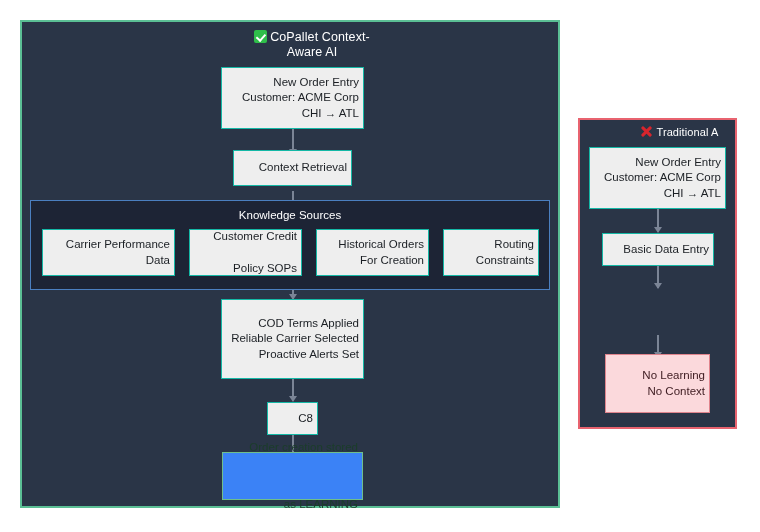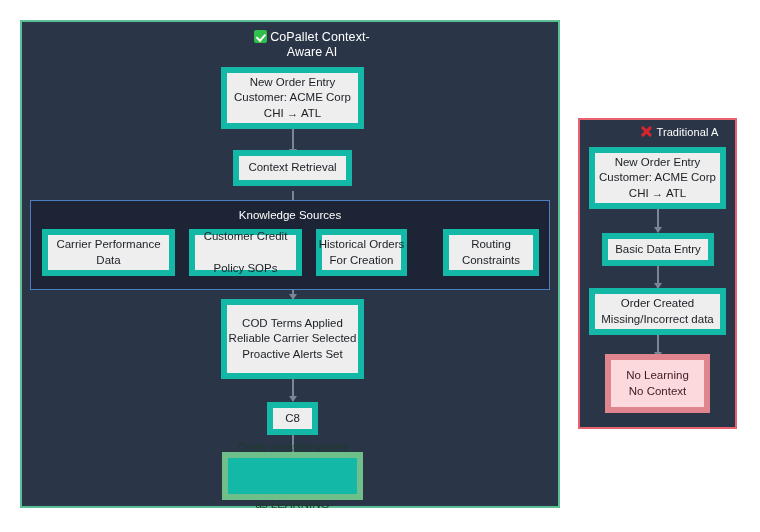--- a/index.html
+++ b/index.html
@@ -89,33 +89,33 @@
     border-radius: 1px;
   }
   .cross-icon::before { transform: rotate(45deg); }
   .cross-icon::after  { transform: rotate(-45deg); }
 
   
   .node {
     position: absolute;
     box-sizing: border-box;
     background: #eeeeee;
-    border: 6px solid #14b8a6;
+    border: 1px solid #14b8a6;
     color: #1b1f24;
     font-size: 11.5px;
     line-height: 15.5px;
     display: flex;
     flex-direction: column;
-    align-items: center;
+    align-items: flex-end;
     justify-content: center;
     text-align: center;
     padding: 2px 4px;
   }
   .node.green {
-    background: #14b8a6;
+    background: #3b82f6;
     border-color: #6fbf8a;
     color: #1b3d2a;
     gap: 41px;
   }
   .node.pink {
     background: #fbd9dc;
     border-color: #e0848d;
     color: #3d1b20;
   }
   .node .ln { display: block; white-space: nowrap; }
@@ -190,21 +190,21 @@
     <div class="node" style="left:11px; top:28px; width:133px; height:47px;">
       <span class="ln">Carrier Performance</span>
       <span class="ln">Data</span>
     </div>
 
     <div class="node" style="left:158px; top:28px; width:113px; height:47px;gap:16px;">
       <span class="ln">Customer Credit</span>
       <span class="ln">Policy SOPs</span>
     </div>
 
-    <div class="node" style="left:285px; top:28px; width:91px; height:47px;">
+    <div class="node" style="left:285px; top:28px; width:113px; height:47px;">
       <span class="ln">Historical Orders</span>
       <span class="ln">For Creation</span>
     </div>
 
     <div class="node" style="left:412px; top:28px; width:96px; height:47px;">
       <span class="ln">Routing</span>
       <span class="ln">Constraints</span>
     </div>
   </div>
 
@@ -244,24 +244,20 @@
   </div>
 
   <div class="conn" style="left:77px; top:89px; height:23px;"></div>
 
   <div class="node" style="left:22px; top:113px; width:112px; height:33px;">
     <span class="ln">Basic Data Entry</span>
   </div>
 
   <div class="conn" style="left:77px; top:146px; height:22px;"></div>
 
-  <div class="node" style="left:9px; top:168px; width:137px; height:47px;">
-    <span class="ln">Order Created</span>
-    <span class="ln">Missing/Incorrect data</span>
-  </div>
 
   <div class="conn" style="left:77px; top:215px; height:22px;"></div>
 
   <div class="node pink" style="left:25px; top:234px; width:105px; height:59px;">
     <span class="ln">No Learning</span>
     <span class="ln">No Context</span>
   </div>
 
 </div>
 

